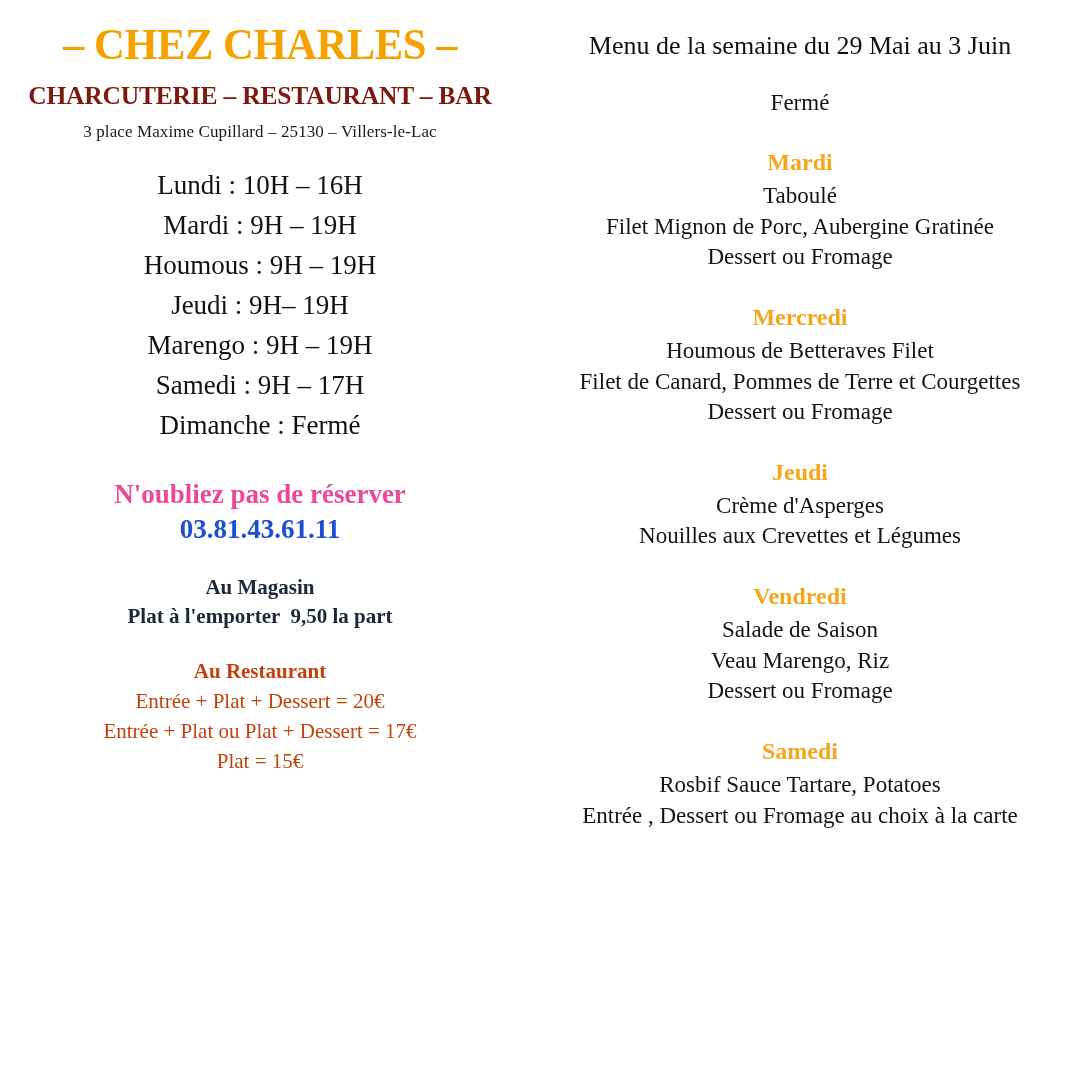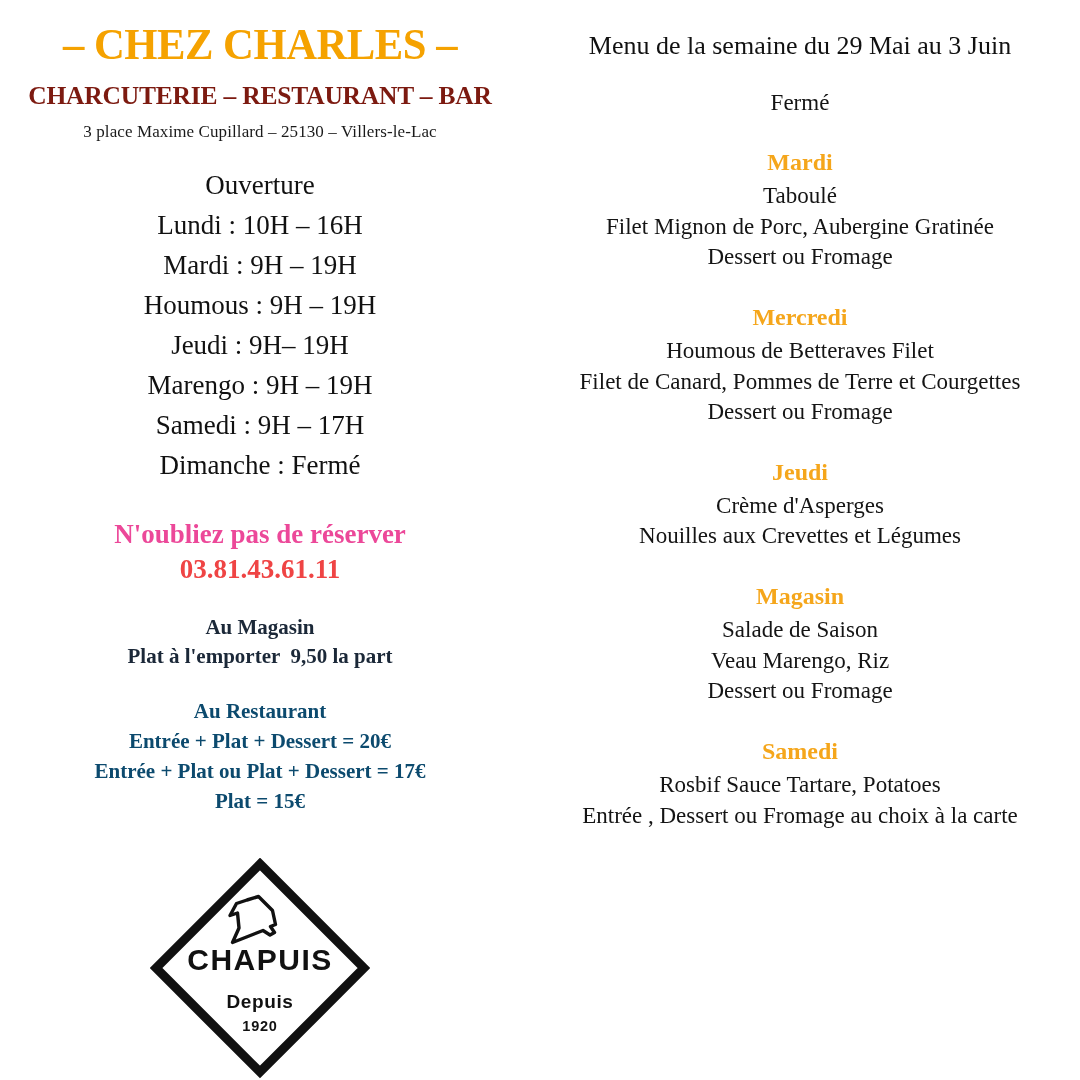--- a/index.html
+++ b/index.html
@@ -85,51 +85,51 @@
   .reserve-line {
     font-size: 27px;
     font-weight: bold;
     line-height: 1.18;
     color: #ec4899;
   }
   .reserve-phone {
     font-size: 27px;
     font-weight: bold;
     line-height: 1.35;
-    color: #ef4444;
+    color: #1d4ed8;
   }
 
   .shop-block {
     padding-top: 26px;
     color: #1B2838;
   }
   .shop-title {
     font-size: 21px;
     font-weight: bold;
     line-height: 1.35;
   }
   .shop-line {
     font-size: 21px;
     font-weight: bold;
     line-height: 1.35;
     white-space: pre;
   }
 
   .resto-block {
     padding-top: 27px;
-    color: #0c4a6e;
+    color: #c2410c;
   }
   .resto-title {
     font-size: 21px;
     font-weight: bold;
     line-height: 1.42;
   }
   .resto-line {
     font-size: 21px;
-    font-weight: bold;
+    font-weight: normal;
     line-height: 1.42;
     white-space: nowrap;
   }
 
   
   .logo-wrap {
     position: absolute;
     left: 150px;
     top: 858px;
     width: 220px;
@@ -176,21 +176,20 @@
 
 <div class="page">
 
   <div class="left-col">
 
     <h1 class="brand-title">– CHEZ CHARLES –</h1>
     <h2 class="brand-sub">CHARCUTERIE – RESTAURANT – BAR</h2>
     <p class="brand-address">3 place Maxime Cupillard – 25130 – Villers-le-Lac</p>
 
     <div class="hours">
-      <div class="hours-title">Ouverture</div>
       <div class="hours-line">Lundi : 10H – 16H</div>
       <div class="hours-line">Mardi : 9H – 19H</div>
       <div class="hours-line">Houmous : 9H – 19H</div>
       <div class="hours-line">Jeudi : 9H– 19H</div>
       <div class="hours-line">Marengo : 9H – 19H</div>
       <div class="hours-line">Samedi : 9H – 17H</div>
       <div class="hours-line">Dimanche : Fermé</div>
     </div>
 
     <div class="reserve">
@@ -204,33 +203,20 @@
     </div>
 
     <div class="resto-block">
       <div class="resto-title">Au Restaurant</div>
       <div class="resto-line">Entrée + Plat + Dessert = 20€</div>
       <div class="resto-line">Entrée + Plat ou Plat + Dessert = 17€</div>
       <div class="resto-line">Plat = 15€</div>
     </div>
   </div>
 
-  <div class="logo-wrap">
-    <svg width="220" height="222" viewBox="0 0 220 222" xmlns="http://www.w3.org/2000/svg">
-
-      <polygon points="110,6 214,110 110,214 6,110" fill="#ffffff" stroke="#111111" stroke-width="9" stroke-linejoin="miter"></polygon>
-
-      <path d="M108.5,38.5 L122.5,52.5 L125.5,66.5 L120.5,68.5 L124.5,74.5 L120.0,77.0
-               L113.0,72.5 L96.5,79.0 L82.5,84.5 L89.0,70.0 L87.5,55.0 L80.0,57.5
-               L86.5,45.5 L97.0,42.0 Z" fill="#ffffff" stroke="#111111" stroke-width="3.4" stroke-linejoin="round" stroke-linecap="round"></path>
-      <text x="110" y="112" text-anchor="middle" font-family="'Liberation Sans','DejaVu Sans',sans-serif" font-size="30" font-weight="bold" letter-spacing="1.5" fill="#111111">CHAPUIS</text>
-      <text x="110" y="150" text-anchor="middle" font-family="'Liberation Sans','DejaVu Sans',sans-serif" font-size="19" font-weight="bold" letter-spacing="0.6" fill="#111111">Depuis</text>
-      <text x="110" y="173" text-anchor="middle" font-family="'Liberation Sans','DejaVu Sans',sans-serif" font-size="14.5" font-weight="bold" letter-spacing="0.8" fill="#111111">1920</text>
-    </svg>
-  </div>
 
   <div class="right-col">
     <p class="menu-week">Menu de la semaine du 29 Mai au 3 Juin</p>
 
     <div class="day-block">
       <div class="day-dish">Fermé</div>
     </div>
 
     <div class="day-block">
       <div class="day-name">Mardi</div>
@@ -246,21 +232,21 @@
       <div class="day-dish">Dessert ou Fromage</div>
     </div>
 
     <div class="day-block">
       <div class="day-name">Jeudi</div>
       <div class="day-dish">Crème d'Asperges</div>
       <div class="day-dish">Nouilles aux Crevettes et Légumes</div>
     </div>
 
     <div class="day-block">
-      <div class="day-name">Magasin</div>
+      <div class="day-name">Vendredi</div>
       <div class="day-dish">Salade de Saison</div>
       <div class="day-dish">Veau Marengo, Riz</div>
       <div class="day-dish">Dessert ou Fromage</div>
     </div>
 
     <div class="day-block">
       <div class="day-name">Samedi</div>
       <div class="day-dish">Rosbif Sauce Tartare, Potatoes</div>
       <div class="day-dish">Entrée , Dessert ou Fromage au choix à la carte</div>
     </div>

